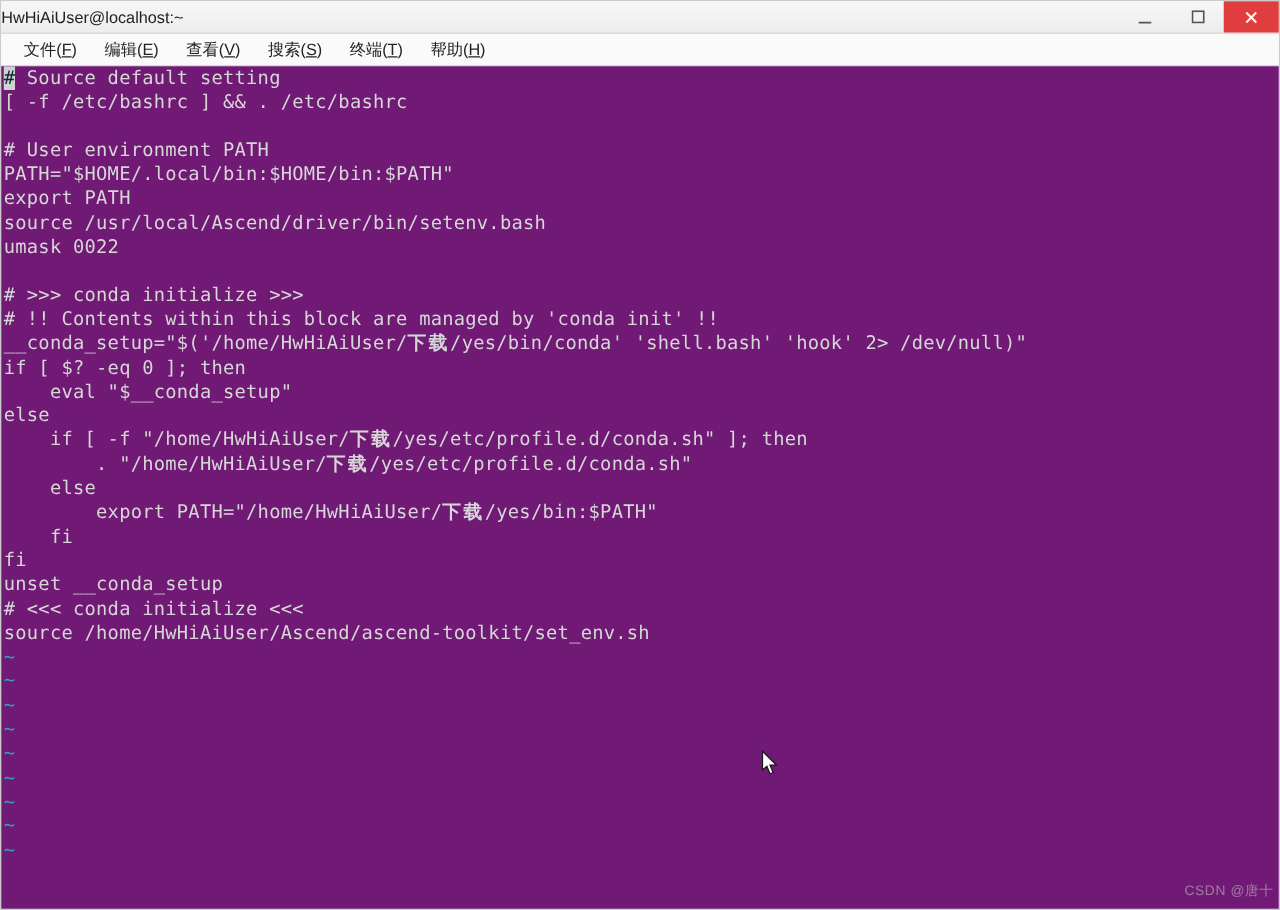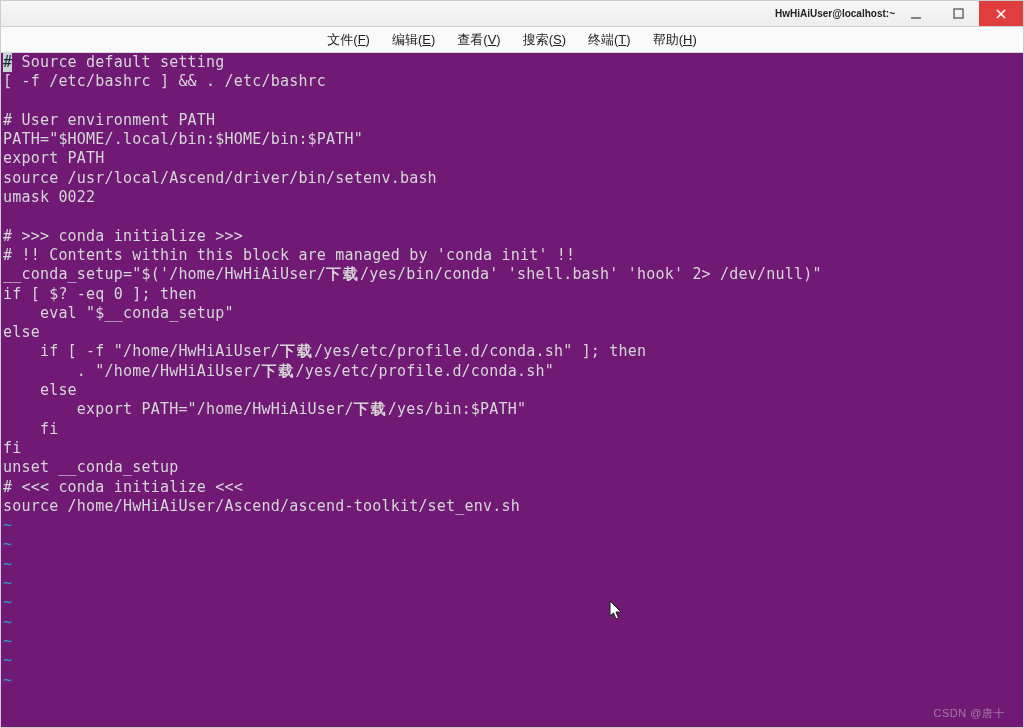--- a/index.html
+++ b/index.html
@@ -1,42 +1,42 @@
 <!DOCTYPE html>
 <html><head>
 <meta charset="utf-8">
 <style>
   * { margin: 0; padding: 0; box-sizing: border-box; }
   html, body { width: 1024px; height: 728px; overflow: hidden; font-family: sans-serif; background: #fff; }
   .window { width: 1024px; height: 728px; display: flex; flex-direction: column; border: 1px solid #ccc; }
 
   
   .titlebar { height: 26px; background: linear-gradient(#f7f7f7,#ededed); display: flex; align-items: center; border-bottom: 1px solid #d0d0d0; position: relative; }
-  .titlebar .title { flex: 1; text-align: right; font-size: 10px; font-weight: bold; color: #222; }
+  .titlebar .title { flex: 1; text-align: left; font-size: 13px; font-weight: normal; color: #222; }
   .titlebar .controls { display: flex; height: 100%; }
   .titlebar .ctrl { width: 42px; height: 100%; display: flex; align-items: center; justify-content: center; font-size: 13px; color: #444; cursor: pointer; }
   .titlebar .ctrl.close { background: #e03e3e; color: #fff; width: 44px; }
 
   
-  .menubar { height: 26px; background: #fafafa; display: flex; align-items: center; padding: 0 14px; gap: 14px; border-bottom: 1px solid #d8d8d8; font-size: 13px; color: #222; justify-content: center; }
+  .menubar { height: 26px; background: #fafafa; display: flex; align-items: center; padding: 0 14px; gap: 14px; border-bottom: 1px solid #d8d8d8; font-size: 13px; color: #222; }
   .menubar .menu-item { cursor: pointer; padding: 2px 4px; }
   .menubar .mnemonic { text-decoration: underline; }
 
   
   .terminal { flex: 1; background: #701a75; color: #d6d6d6; font-family: "DejaVu Sans Mono","Noto Sans Mono","Courier New",monospace; font-size: 15px; line-height: 19.3px; padding: 0; position: relative; overflow: hidden; }
   .terminal pre { white-space: pre; margin: 0; padding: 0 2px 2px 2px; letter-spacing: 0.2px; }
   .tilde { color: #29a3c6; }
   .term-cursor { display:inline-block; background:#cfd2d3; color:#0e2a33; }
   .cjk { letter-spacing: 2px; font-weight: bold; }
 
   
   .mouse-pointer { position: absolute; left: 608px; top: 547px; pointer-events: none; }
 
   
-  .watermark { position: absolute; right: 18px; bottom: 4px; font-size: 11px; color: rgba(200,200,200,0.55); font-family: sans-serif; letter-spacing: 0.5px; }
+  .watermark { position: absolute; right: 4px; bottom: 4px; font-size: 11px; color: rgba(200,200,200,0.55); font-family: sans-serif; letter-spacing: 0.5px; }
 </style>
 </head>
 <body>
 
 <div class="window">
 
   <div class="titlebar">
     <div class="title">HwHiAiUser@localhost:~</div>
     <div class="controls">
       <div class="ctrl">

